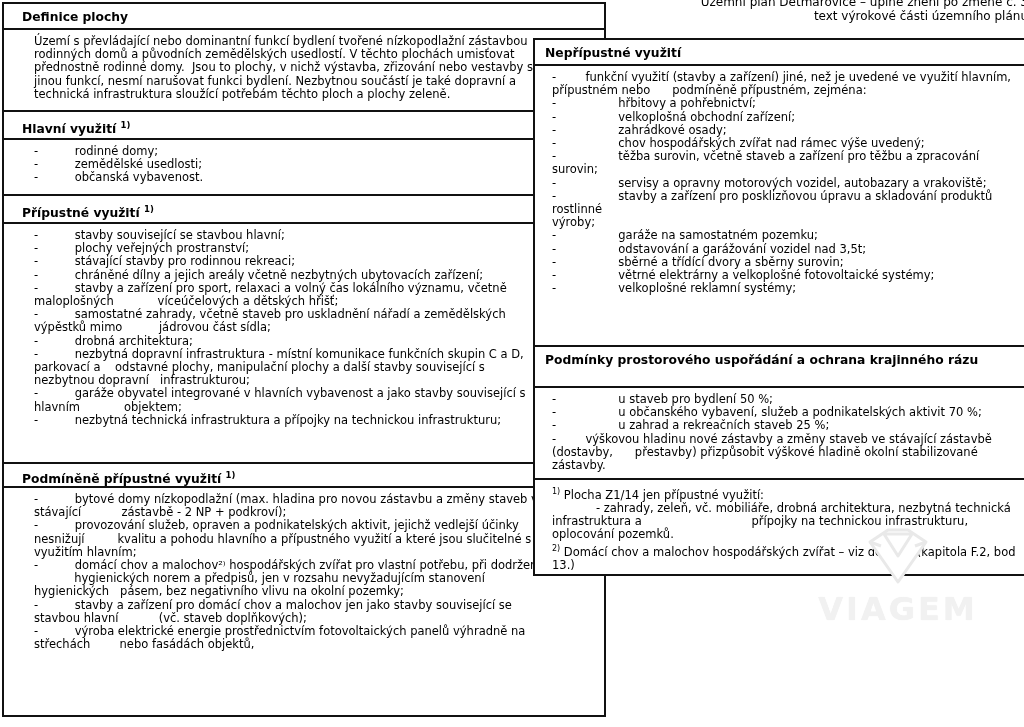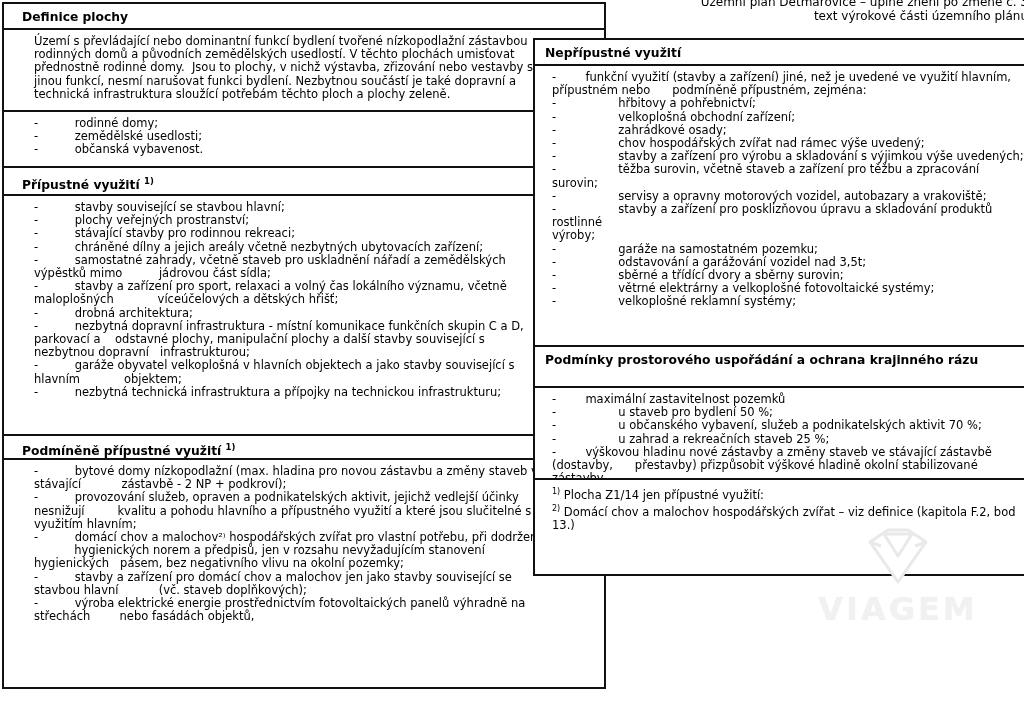--- a/index.html
+++ b/index.html
@@ -45,46 +45,49 @@
       <span>Definice plochy</span>
     </div>
     <div class="box c" style="height:84px">
       <div class="para">Území s převládající nebo dominantní funkcí bydlení tvořené nízkopodlažní zástavbou
 rodinných domů a původních zemědělských usedlostí. V těchto plochách umisťovat
 přednostně rodinné domy.  Jsou to plochy, v nichž výstavba, zřizování nebo vestavby s
 jinou funkcí, nesmí narušovat funkci bydlení. Nezbytnou součástí je také dopravní a
 technická infrastruktura sloužící potřebám těchto ploch a plochy zeleně.</div>
     </div>
 
+    <div class="box h" style="height:30px">
+      <span>Hlavní využití </span><sup class="hsup">1)</sup>
+    </div>
     <div class="box c" style="height:58px">
       <div>
           <div class="li">-          rodinné domy;</div>
           <div class="li">-          zemědělské usedlosti;</div>
           <div class="li">-          občanská vybavenost.</div>
         </div>
     </div>
 
     <div class="box h" style="height:30px">
       <span>Přípustné využití </span><sup class="hsup">1)</sup>
     </div>
     <div class="box c" style="height:242px">
       <div>
           <div class="li">-          stavby související se stavbou hlavní;</div>
           <div class="li">-          plochy veřejných prostranství;</div>
           <div class="li">-          stávající stavby pro rodinnou rekreaci;</div>
           <div class="li">-          chráněné dílny a jejich areály včetně nezbytných ubytovacích zařízení;</div>
+          <div class="li">-          stavby a zařízení pro sport, relaxaci a volný čas lokálního významu, včetně
+maloplošných            víceúčelových a dětských hřišť;</div>
           <div class="li">-          samostatné zahrady, včetně staveb pro uskladnění nářadí a zemědělských
 výpěstků mimo          jádrovou část sídla;</div>
-          <div class="li">-          stavby a zařízení pro sport, relaxaci a volný čas lokálního významu, včetně
-maloplošných            víceúčelových a dětských hřišť;</div>
           <div class="li">-          drobná architektura;</div>
           <div class="li">-          nezbytná dopravní infrastruktura - místní komunikace funkčních skupin C a D,
 parkovací a    odstavné plochy, manipulační plochy a další stavby související s
 nezbytnou dopravní   infrastrukturou;</div>
-          <div class="li">-          garáže obyvatel velkoplošná v hlavních objektech a jako stavby související s
+          <div class="li">-          garáže obyvatel integrované v hlavních vybavenost a jako stavby související s
 hlavním            objektem;</div>
           <div class="li">-          nezbytná technická infrastruktura a přípojky na technickou infrastrukturu;</div>
         </div>
     </div>
 
     <div class="box h" style="height:26px;padding-top:4px">
       <span>Podmíněně přípustné využití </span><sup class="hsup">1)</sup>
     </div>
     <div class="box c" style="height:231px">
       <div>
@@ -115,50 +118,50 @@
         <span>Nepřípustné využití</span>
       </div>
       <div class="box c" style="height:283px">
         <div>
             <div class="li">-        funkční využití (stavby a zařízení) jiné, než je uvedené ve využití hlavním,
 přípustném nebo      podmíněně přípustném, zejména:</div>
             <div class="li">-                 hřbitovy a pohřebnictví;</div>
             <div class="li">-                 velkoplošná obchodní zařízení;</div>
             <div class="li">-                 zahrádkové osady;</div>
             <div class="li">-                 chov hospodářských zvířat nad rámec výše uvedený;</div>
-            <div class="li">-                 stavby a zařízení pro výrobu a skladování s výjimkou výše uvedených;</div>
             <div class="li">-                 těžba surovin, včetně staveb a zařízení pro těžbu a zpracování surovin;</div>
             <div class="li">-                 servisy a opravny motorových vozidel, autobazary a vrakoviště;</div>
             <div class="li">-                 stavby a zařízení pro posklizňovou úpravu a skladování produktů rostlinné
 výroby;</div>
             <div class="li">-                 garáže na samostatném pozemku;</div>
             <div class="li">-                 odstavování a garážování vozidel nad 3,5t;</div>
             <div class="li">-                 sběrné a třídící dvory a sběrny surovin;</div>
             <div class="li">-                 větrné elektrárny a velkoplošné fotovoltaické systémy;</div>
             <div class="li">-                 velkoplošné reklamní systémy;</div>
           </div>
       </div>
 
       <div class="box h" style="height:43px">
         <span>Podmínky prostorového uspořádání a ochrana krajinného rázu</span>
       </div>
       <div class="box c" style="height:94px">
         <div>
-            <div class="li">-        maximální zastavitelnost pozemků</div>
             <div class="li">-                 u staveb pro bydlení 50 %;</div>
             <div class="li">-                 u občanského vybavení, služeb a podnikatelských aktivit 70 %;</div>
             <div class="li">-                 u zahrad a rekreačních staveb 25 %;</div>
             <div class="li">-        výškovou hladinu nové zástavby a změny staveb ve stávající zástavbě
 (dostavby,      přestavby) přizpůsobit výškové hladině okolní stabilizované zástavby.</div>
           </div>
       </div>
 
       <div class="box c" style="height:98px">
         <div>
             <div class="li"><sup class="fnsup">1)</sup> Plocha Z1/14 jen přípustné využití:</div>
+            <div class="li">            - zahrady, zeleň, vč. mobiliáře, drobná architektura, nezbytná technická
+infrastruktura a                              přípojky na technickou infrastrukturu, oplocování pozemků.</div>
             <div class="li"><sup class="fnsup">2)</sup> Domácí chov a malochov hospodářských zvířat – viz definice (kapitola F.2, bod 13.)</div>
           </div>
       </div>
     </div>
   </div>
 
   <div class="watermark">
     <svg width="78" height="58" viewBox="0 0 78 58">
       <g fill="#ffffff" stroke="#e9e9e9" stroke-width="3" stroke-linejoin="round">
         <path d="M11 14 L29 2 L49 2 L67 14 L39 54 Z"></path>

